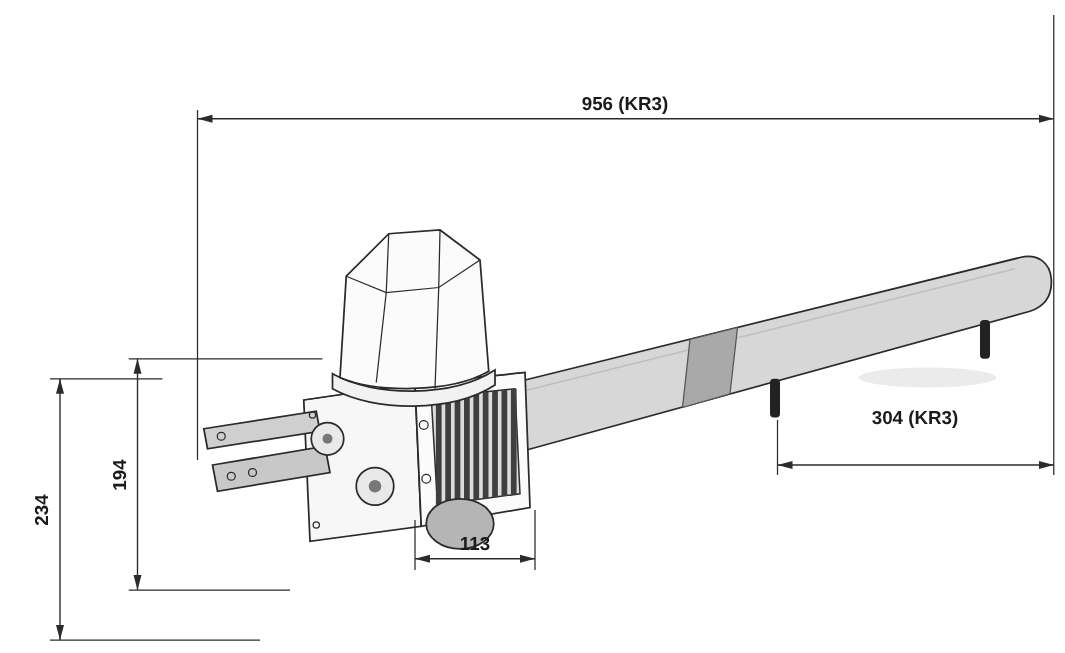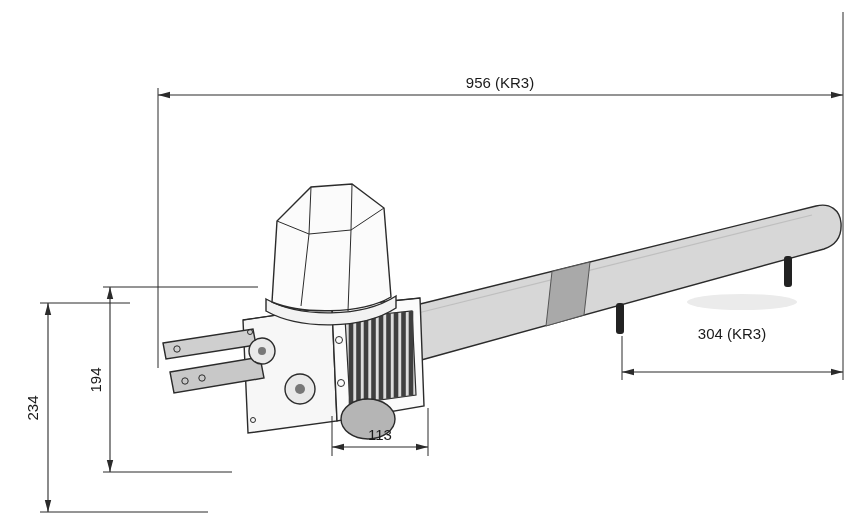--- a/index.html
+++ b/index.html
@@ -7,20 +7,21 @@
     padding: 0;
     background: #ffffff;
     font-family: "Liberation Sans", sans-serif;
   }
   .drawing-wrap {
     position: relative;
     width: 852px;
     height: 522px;
     background: #ffffff;
     overflow: hidden;
+    font-weight: bold;
   }
   svg { display: block; }
   .dim  { stroke: #2b2b2b; stroke-width: 1.1; fill: none; }
   .ext  { stroke: #2b2b2b; stroke-width: 1.0; fill: none; }
   .outline { stroke: #2b2b2b; stroke-width: 1.4; }
   .thin    { stroke: #2b2b2b; stroke-width: 1.0; fill: none; }
   .dimtext {
     font-family: "Liberation Sans", sans-serif;
     font-size: 15px;
     fill: #1a1a1a;

